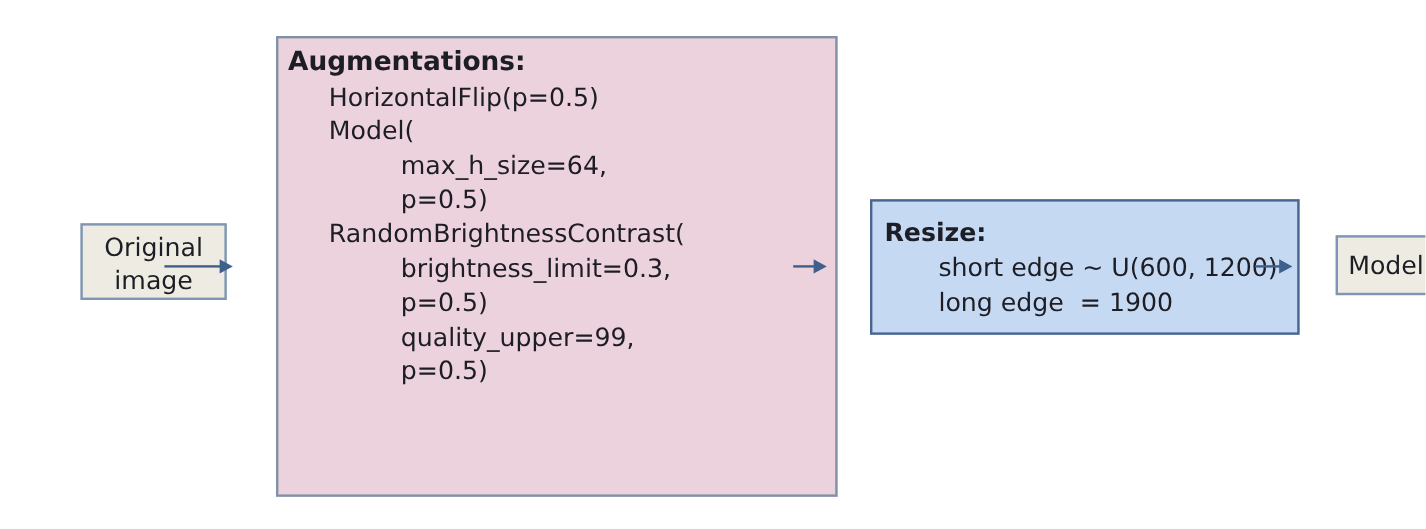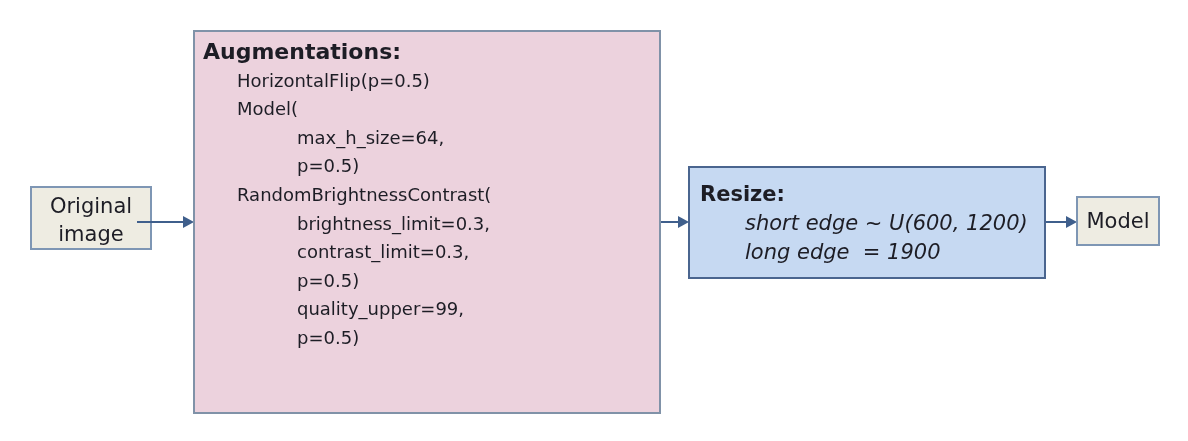--- a/index.html
+++ b/index.html
@@ -21,20 +21,21 @@
     height: 441px;
     background: var(--canvas_bg);
     font-family: "DejaVu Sans", "Liberation Sans", sans-serif;
     color: var(--text);
     overflow: hidden;
   }
   .node {
     position: absolute;
     border-style: solid;
     border-width: 2px;
+    margin-left: 37px;
   }
   .node-original {
     left: 30px; top: 186px; width: 122px; height: 64px;
     background: var(--beige_fill);
     border-color: var(--beige_border);
     display: flex; flex-direction: column;
     align-items: center; justify-content: flex-end;
     font-size: 21px; line-height: 28px;
     text-align: center;
   }
@@ -42,40 +43,39 @@
     left: 193px; top: 30px; width: 468px; height: 384px;
     background: var(--pink_fill);
     border-color: var(--pink_border);
     padding: 6px 4px 0 8px;
   }
   .aug-title {
     font-size: 22px; font-weight: bold; line-height: 28.6px;
     white-space: pre;
   }
   .code-line {
-    font-size: 18px; line-height: 28.6px;
+    font-size: 21px; line-height: 28.6px;
     white-space: pre;
   }
   .ind-1 { margin-left: 34px; }
   .ind-2 { margin-left: 94px; }
   .node-resize {
     left: 688px; top: 166px; width: 358px; height: 113px;
     background: var(--blue_fill);
     border-color: var(--blue_border);
     padding: 12px 0 0 10px;
   }
   .resize-title {
     font-size: 21px; font-weight: bold; line-height: 29px;
     white-space: pre;
   }
   .resize-line {
     font-size: 21px; line-height: 29px;
     margin-left: 45px;
     white-space: pre;
-    font-style: italic;
   }
   .node-model {
     left: 1076px; top: 196px; width: 84px; height: 50px;
     background: var(--beige_fill);
     border-color: var(--beige_border);
     display: flex; align-items: center; justify-content: center;
     font-size: 21px;
   }
   .arrow {
     position: absolute;
@@ -116,21 +116,20 @@
   </div>
 
   <div class="node node-augmentations">
     <div class="aug-title">Augmentations:</div>
     <div class="code-line ind-1">HorizontalFlip(p=0.5)</div>
     <div class="code-line ind-1">Model(</div>
     <div class="code-line ind-2">max_h_size=64,</div>
     <div class="code-line ind-2">p=0.5)</div>
     <div class="code-line ind-1">RandomBrightnessContrast(</div>
     <div class="code-line ind-2">brightness_limit=0.3,</div>
-    <div class="code-line ind-2">contrast_limit=0.3,</div>
     <div class="code-line ind-2">p=0.5)</div>
     <div class="code-line ind-2">quality_upper=99,</div>
     <div class="code-line ind-2">p=0.5)</div>
   </div>
 
   <div class="arrow arrow-2">
     <div class="arrow-shaft"></div>
     <div class="arrow-head"></div>
   </div>
 

